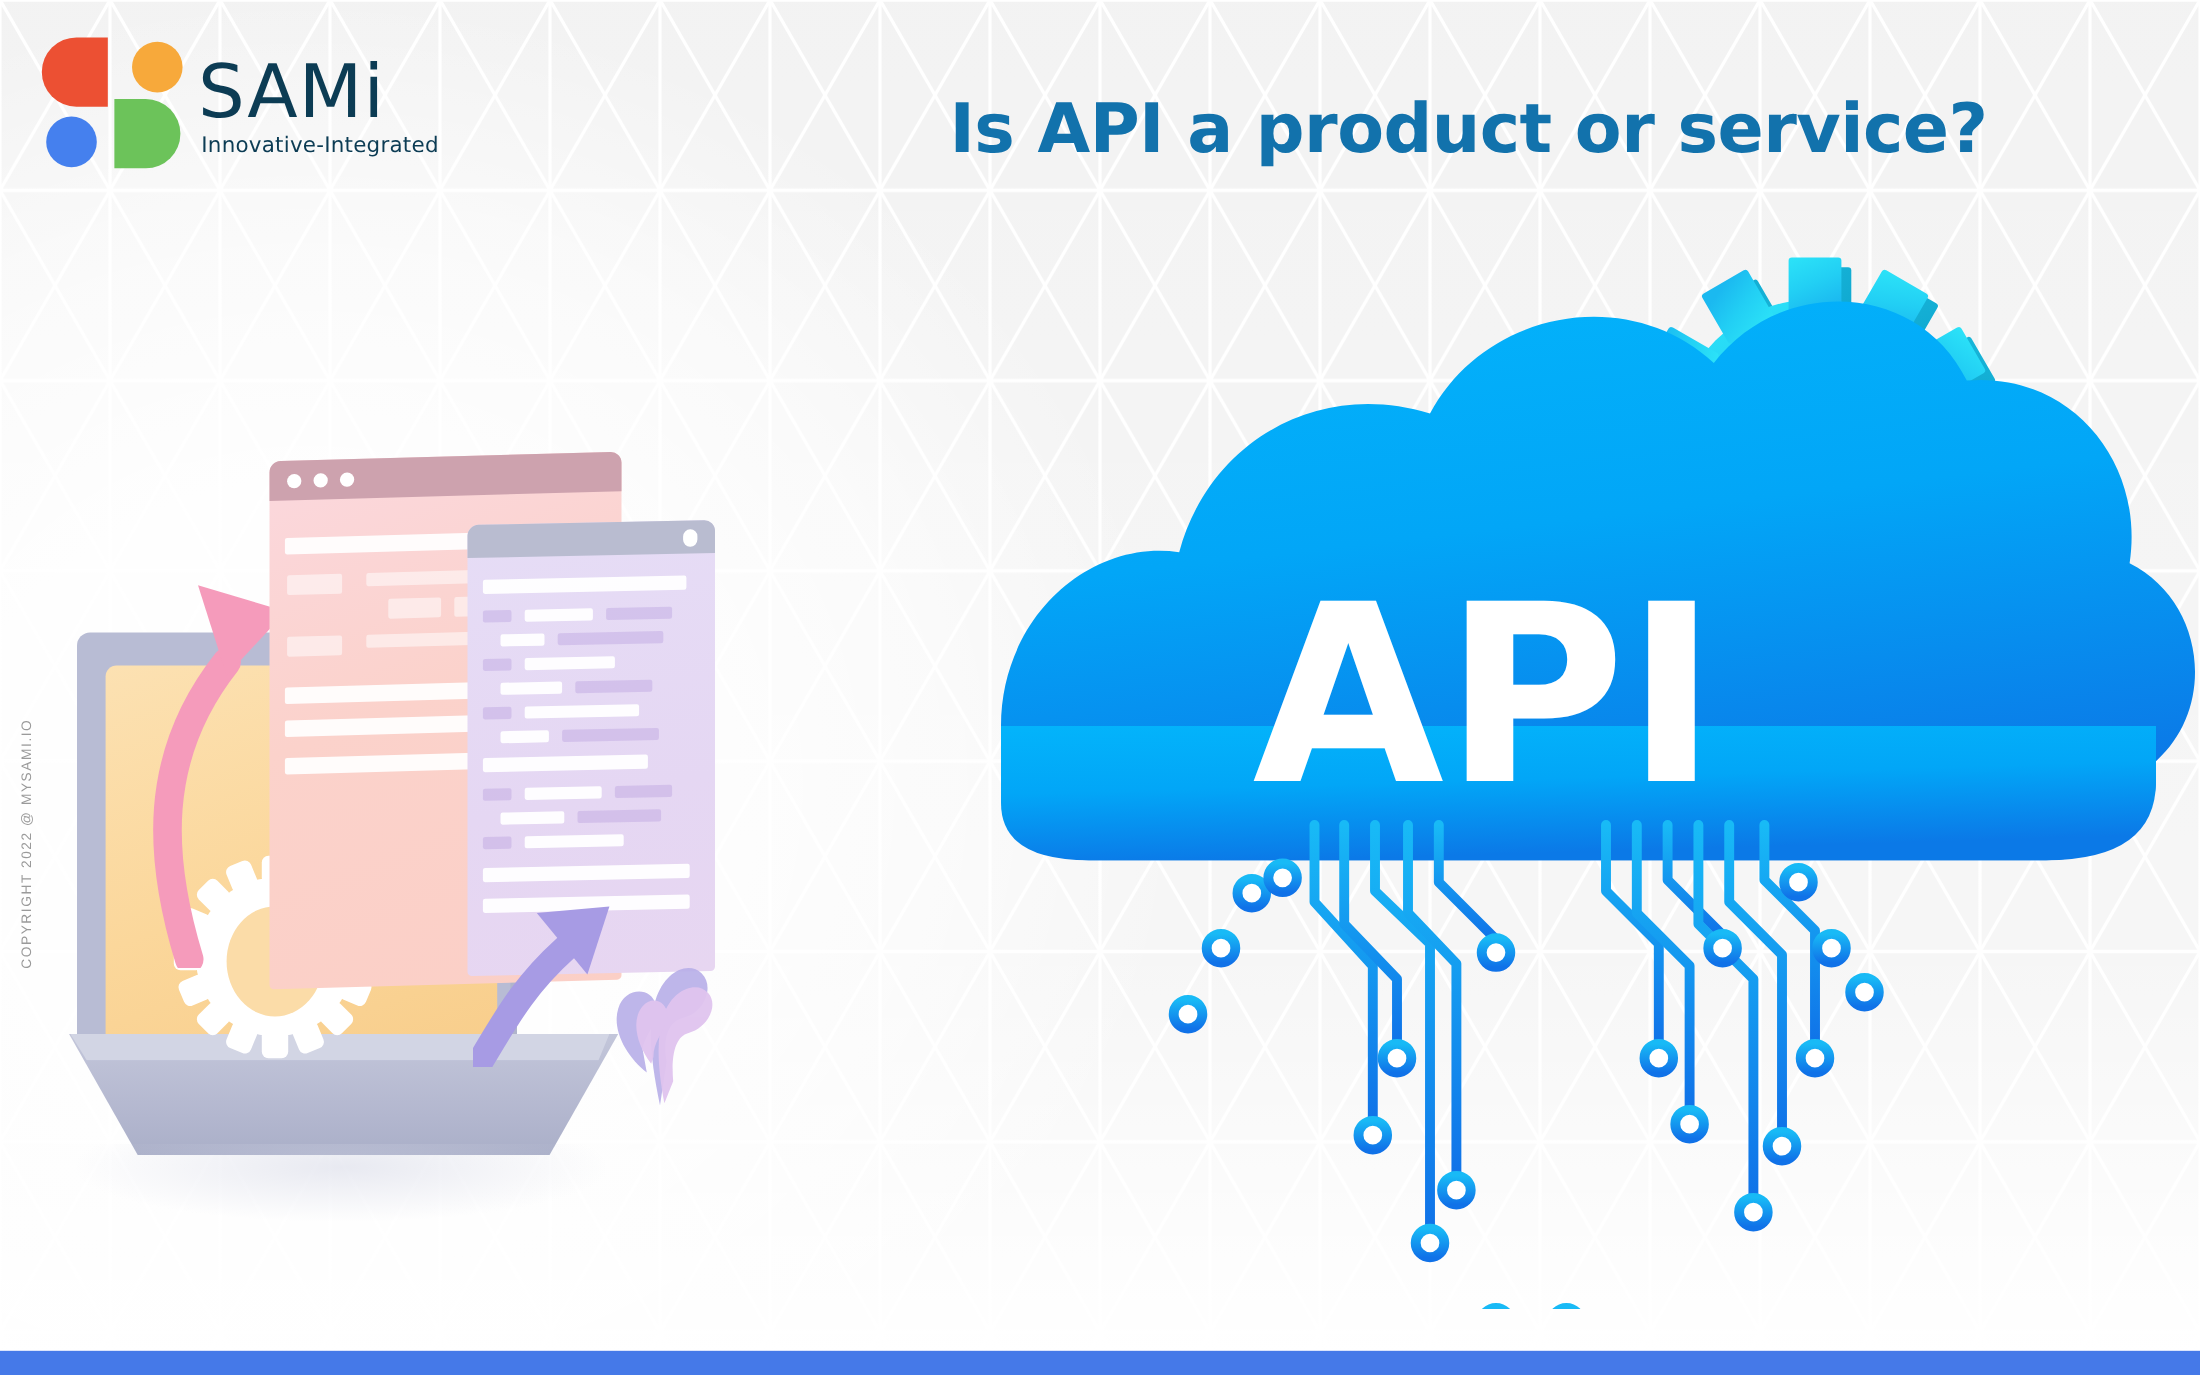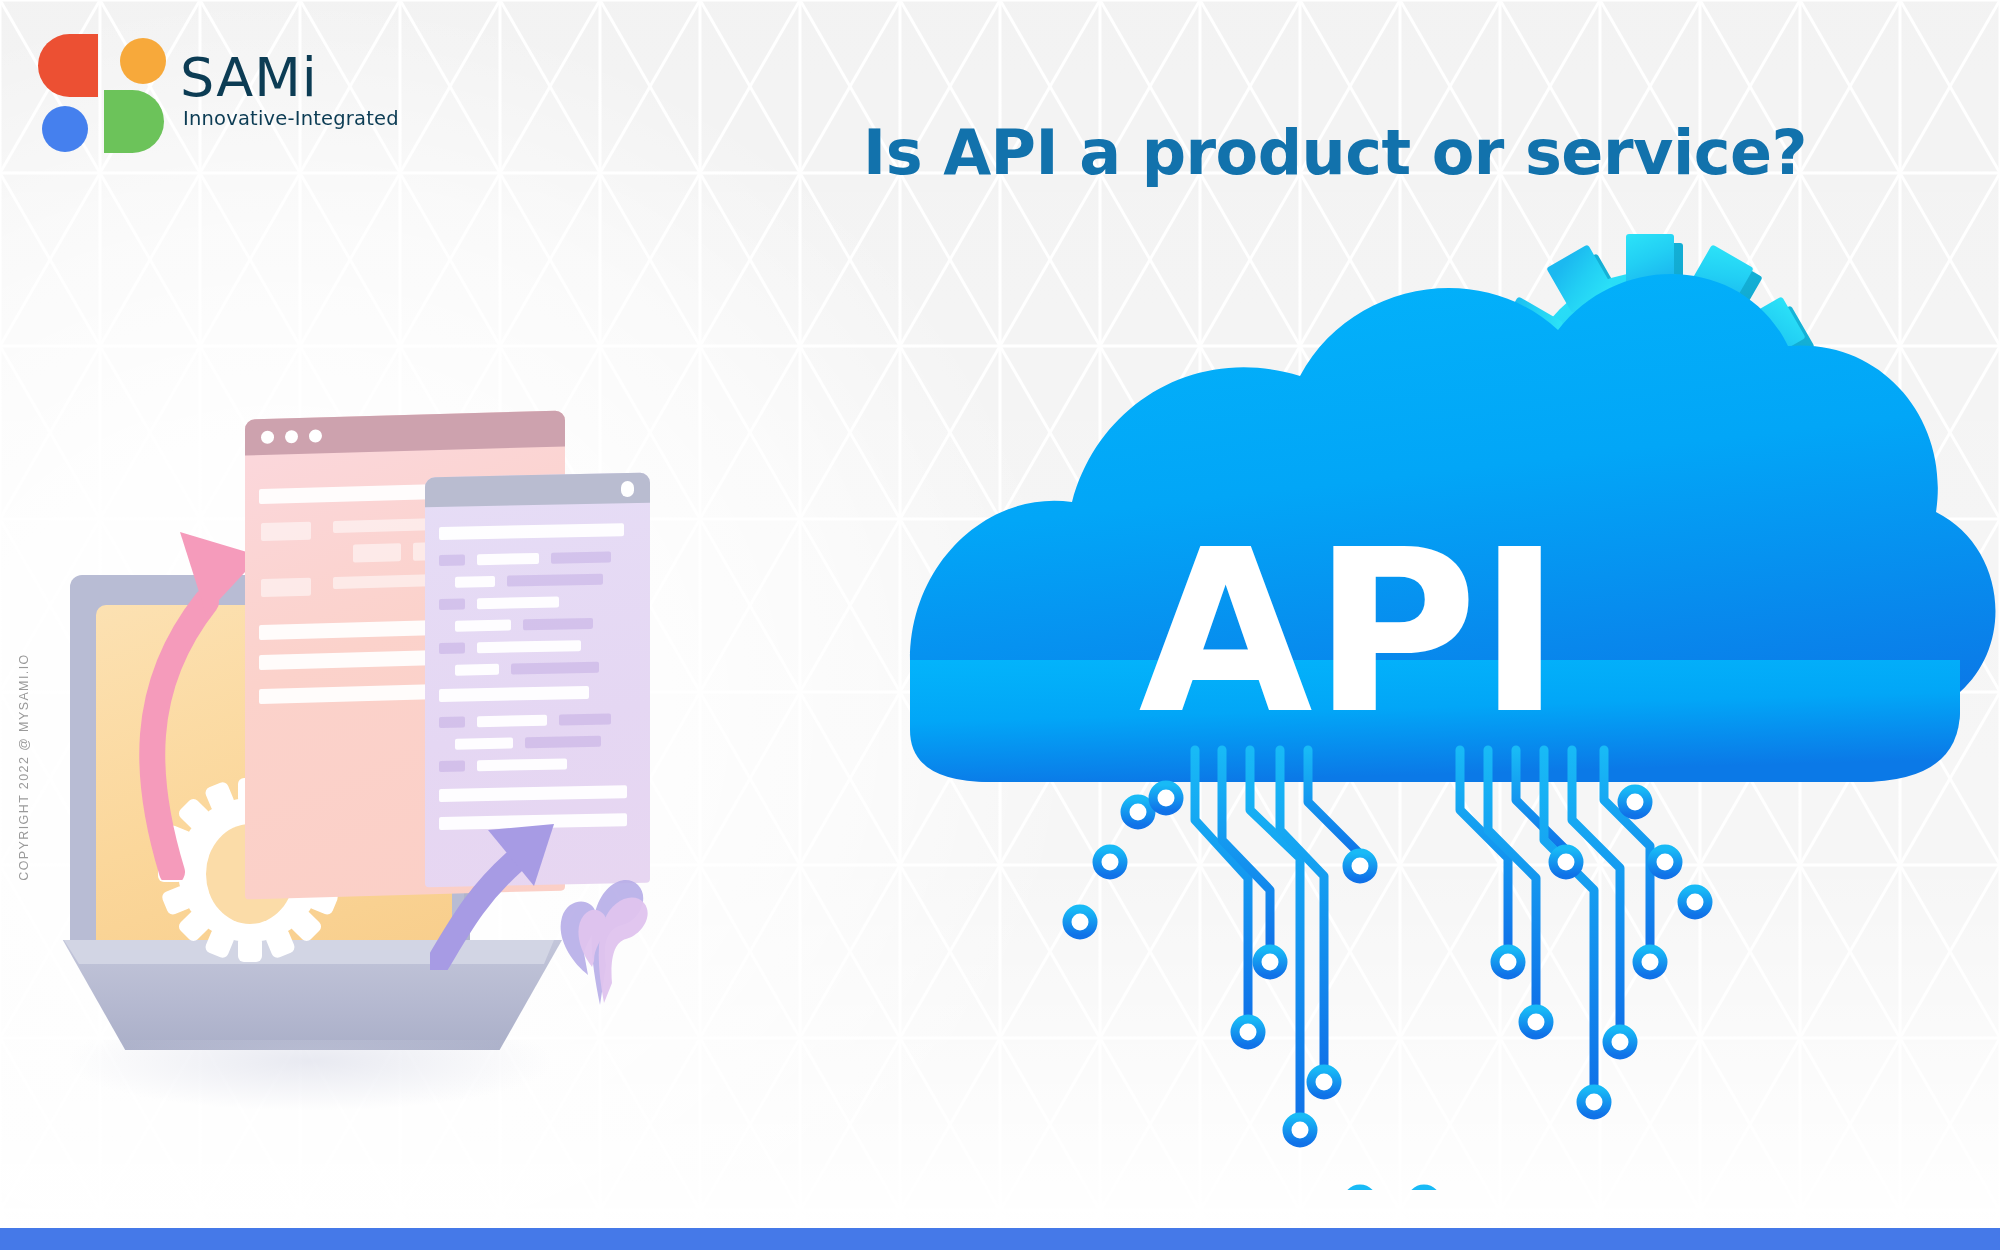--- a/index.html
+++ b/index.html
@@ -40,36 +40,36 @@
   .m-red{position:absolute;left:2px;top:4px;width:60px;height:63px;background:#EC5033;
     border-radius:32px 0 0 32px;}
   .m-orange{position:absolute;left:84px;top:8px;width:46px;height:46px;border-radius:50%;background:#F7A93B;}
   .m-green{position:absolute;left:68px;top:60px;width:60px;height:63px;background:#6CC35A;
     border-radius:0 32px 32px 0;}
   .m-blue{position:absolute;left:6px;top:76px;width:46px;height:46px;border-radius:50%;background:#4580EE;}
 
   .logo-text{position:absolute;left:144px;top:22px;}
   .logo-sami{
     font-family:"DejaVu Sans", sans-serif;
-    font-size:54px;font-weight:400;letter-spacing:1px;line-height:0.95;
+    font-size:67px;font-weight:400;letter-spacing:1px;line-height:0.95;
     color:#0C3C54;
   }
   .logo-tag{
     font-family:"DejaVu Sans", sans-serif;
     font-size:19.5px;font-weight:400;color:#0C3C54;letter-spacing:0.2px;
     margin-top:4px;margin-left:3px;
   }
 
   
   .headline{
     position:absolute;left:700px;top:84px;width:1270px;
     text-align:center;
     font-family:"DejaVu Sans", sans-serif;
     font-size:62px;font-weight:bold;color:#1272AC;
-    letter-spacing:-0.5px;line-height:1.05;margin-top:36px;
+    letter-spacing:-0.5px;line-height:1.05;
   }
 
   
   .illus{position:absolute;left:50px;top:500px;width:640px;height:450px;}
 
   
   .lap-screen{
     position:absolute;left:20px;top:75px;width:400px;height:370px;
     background:#B8BCD4;border-radius:12px 12px 4px 4px;
     box-shadow:inset -6px 0 0 rgba(0,0,0,0.04);

